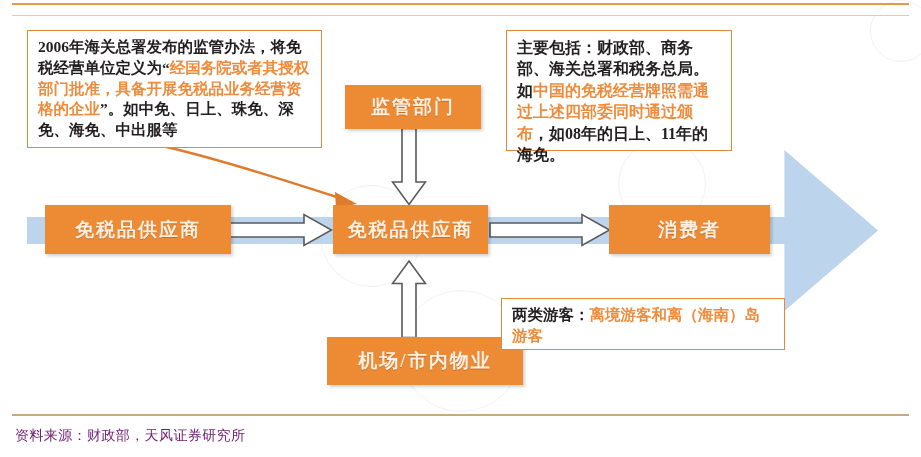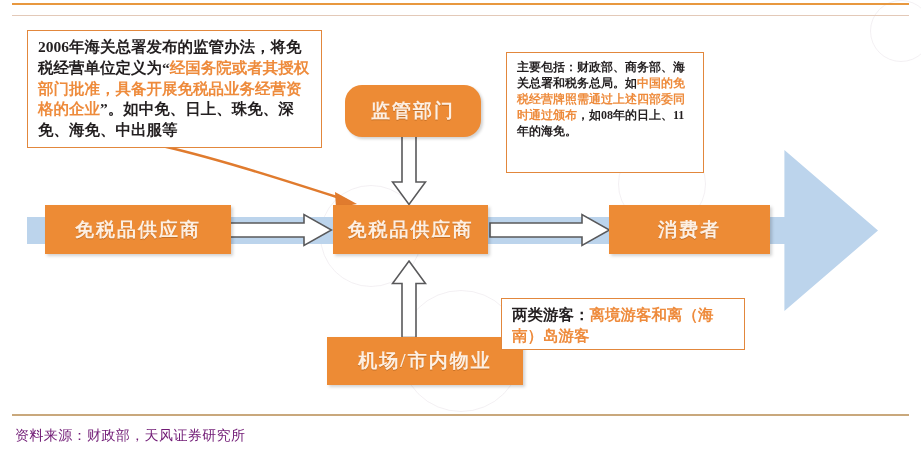--- a/index.html
+++ b/index.html
@@ -36,21 +36,21 @@
     color:#FDEFE2;
     display:flex;align-items:center;justify-content:center;
     font-weight:bold;
     letter-spacing:2px;
     box-shadow:2px 2px 3px rgba(0,0,0,.18);
     text-shadow:0 1px 0 rgba(120,60,10,.35);
   }
   #box-supplier{left:45px;top:205px;width:186px;height:49px;font-size:19px;}
   #box-operator{left:333px;top:205px;width:155px;height:49px;font-size:19px;}
   #box-consumer{left:609px;top:205px;width:161px;height:49px;font-size:19px;}
-  #box-regulator{left:345px;top:85px;width:136px;height:52px;font-size:19px;border-radius:17px;}
+  #box-regulator{left:345px;top:85px;width:136px;height:44px;font-size:19px;}
   #box-property{left:327px;top:337px;width:196px;height:48px;font-size:19px;}
 
   
   .warrow-h{
     position:absolute;height:34px;
   }
   .warrow-h svg, .warrow-v svg{display:block;}
   #arrow-sup-op{left:209px;top:213px;width:124px;}
   #arrow-op-con{left:489px;top:213px;width:122px;}
 
@@ -67,22 +67,22 @@
     border:1.6px solid #E2873C;
     background:#FFFFFF;
     box-sizing:border-box;
     padding:6px 9px 6px 10px;
     color:#231F20;
     font-weight:bold;
     line-height:1.34;
   }
   .note .hl{color:#EE8B3C;}
   #note-left{left:27px;top:30px;width:295px;height:118px;font-size:15.5px;}
-  #note-right{left:506px;top:30px;width:198px;height:121px;font-size:12px;margin-top:22px;}
-  #note-tourist{left:501px;top:298px;width:244px;height:52px;font-size:15.5px;}
+  #note-right{left:506px;top:30px;width:226px;height:121px;font-size:16px;}
+  #note-tourist{left:501px;top:298px;width:284px;height:52px;font-size:15.5px;}
 
   
   #source{
     position:absolute;left:15px;top:427px;
     font-family:Liberation Serif, serif;
     font-size:14px;color:#701a75;letter-spacing:.4px;
     white-space:nowrap;
   }
 
   

